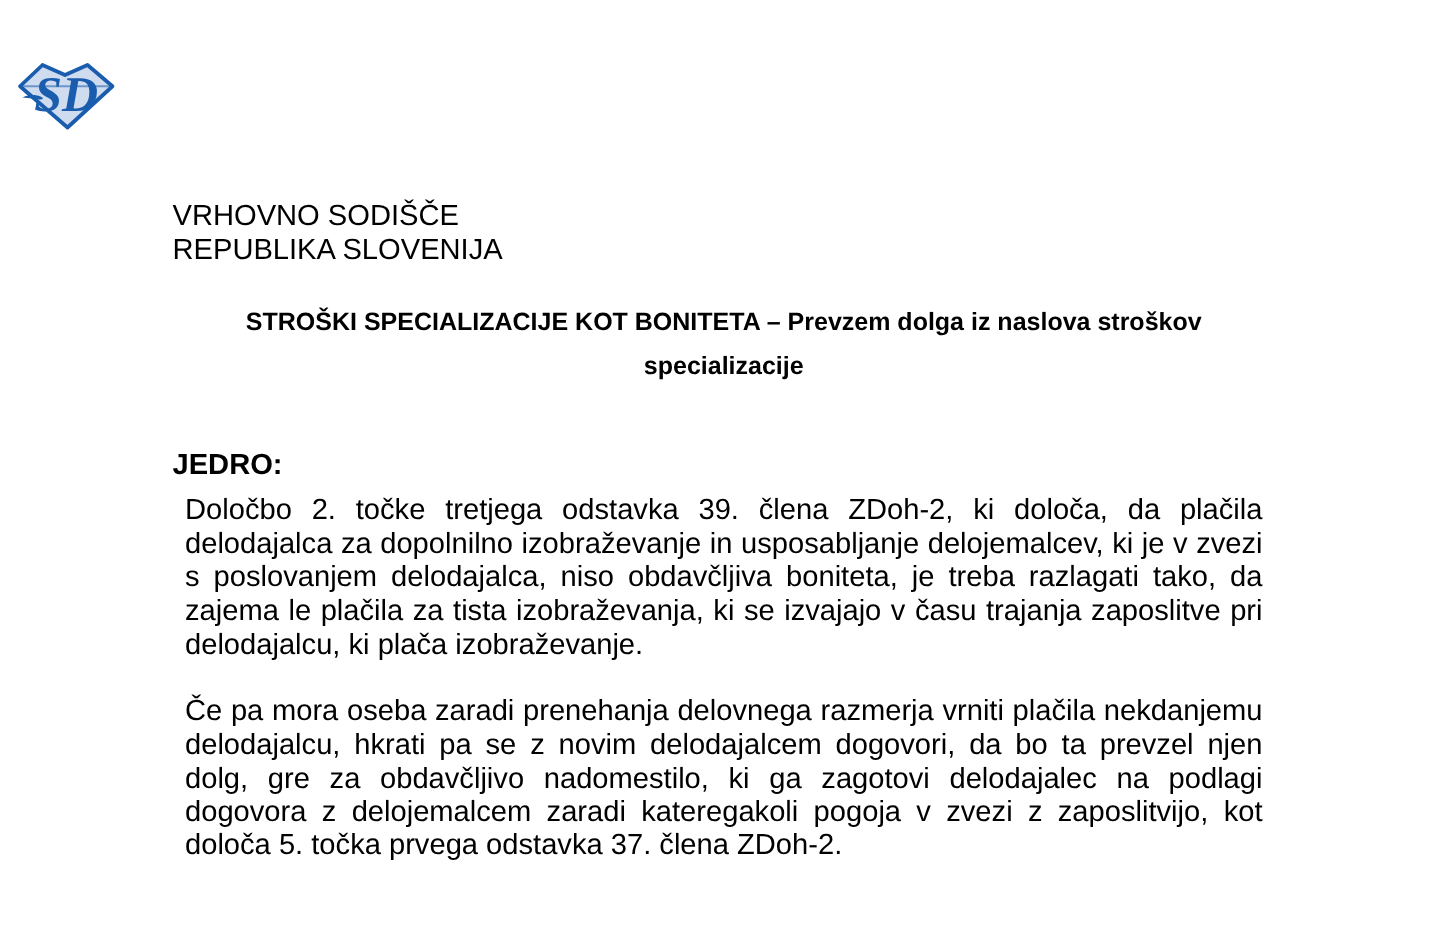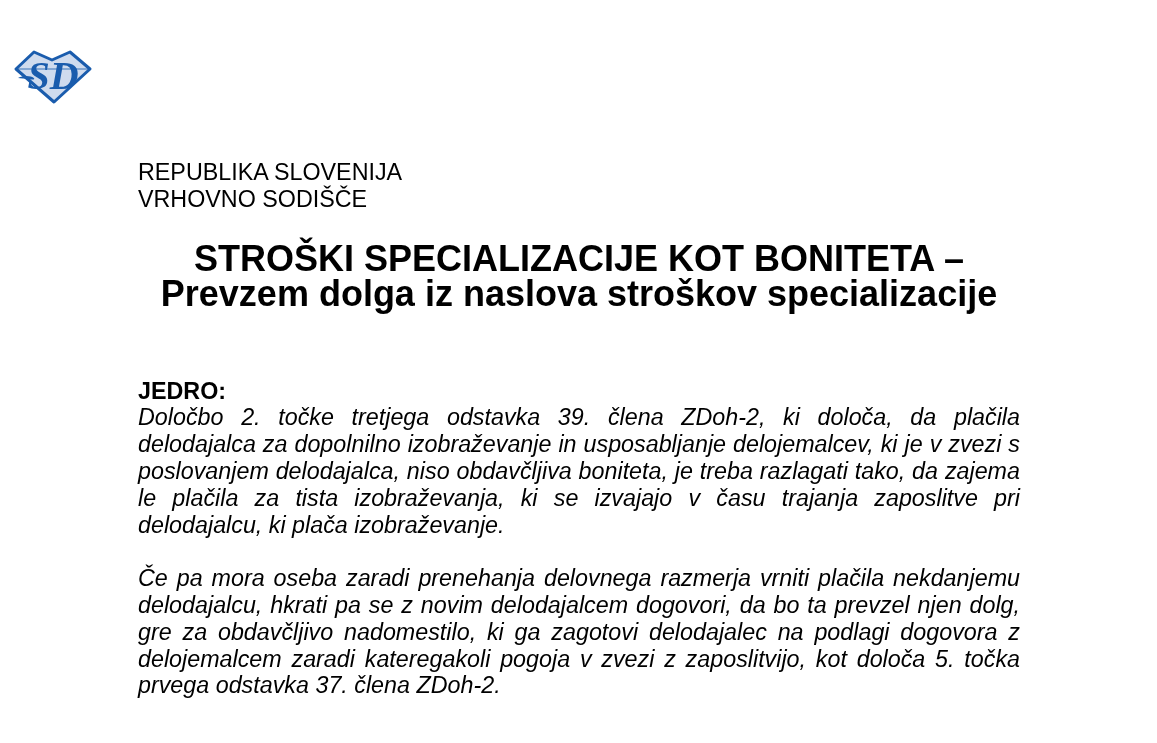--- a/index.html
+++ b/index.html
@@ -28,53 +28,52 @@
     top: 159px;
     width: 882px;
     font-size: 23.3px;
     line-height: 26.8px;
   }
   .header-line { white-space: nowrap; }
   .case-info { margin-top: 26.8px; }
   .case-line { white-space: nowrap; }
   .doc-title {
     margin: 28px 0 0 0;
-    font-size: 36px;
+    font-size: 20px;
     line-height: 35px;
     font-weight: bold;
     text-align: center;
   }
   .jedro-label {
-    margin-top: 67px;
+    margin-top: 47px;
     font-weight: bold;
   }
   .para {
-    margin: 0;
+    margin: 10px;
     text-align: justify;
-    font-style: italic;
   }
   .para + .para { margin-top: 26.8px; }
 </style>
 </head>
 <body>
 
 <div class="logo">
   <svg width="82" height="58" viewBox="0 0 82 58">
     <polygon points="4,21 22,4 40,12 58,4 78,21 42,54" fill="#cfdbee" stroke="#1a5cad" stroke-width="3" stroke-linejoin="round"></polygon>
     <path d="M4,21 L78,21" stroke="#1a5cad" stroke-width="1.5" fill="none" opacity="0.55"></path>
     <path d="M6,30 C 18,24 30,34 16,31 Z" fill="#1a5cad"></path>
     <text x="41" y="41" text-anchor="middle" font-family="Liberation Serif, serif" font-size="40" font-style="italic" font-weight="bold" fill="#1a5cad">SD</text>
   </svg>
 </div>
 
 <div class="doc">
 
   <div class="doc-header">
+    <div class="header-line">VRHOVNO SODIŠČE</div>
     <div class="header-line">REPUBLIKA SLOVENIJA</div>
-    <div class="header-line">VRHOVNO SODIŠČE</div>
   </div>
 
 
   <h1 class="doc-title">STROŠKI SPECIALIZACIJE KOT BONITETA – Prevzem dolga iz naslova stroškov specializacije</h1>
 
   <div class="jedro-label">JEDRO:</div>
 
   <p class="para">Določbo 2. točke tretjega odstavka 39. člena ZDoh-2, ki določa, da plačila delodajalca za dopolnilno izobraževanje in usposabljanje delojemalcev, ki je v zvezi s poslovanjem delodajalca, niso obdavčljiva boniteta, je treba razlagati tako, da zajema le plačila za tista izobraževanja, ki se izvajajo v času trajanja zaposlitve pri delodajalcu, ki plača izobraževanje.</p>
   <p class="para">Če pa mora oseba zaradi prenehanja delovnega razmerja vrniti plačila nekdanjemu delodajalcu, hkrati pa se z novim delodajalcem dogovori, da bo ta prevzel njen dolg, gre za obdavčljivo nadomestilo, ki ga zagotovi delodajalec na podlagi dogovora z delojemalcem zaradi kateregakoli pogoja v zvezi z zaposlitvijo, kot določa 5. točka prvega odstavka 37. člena ZDoh-2.</p>
 

